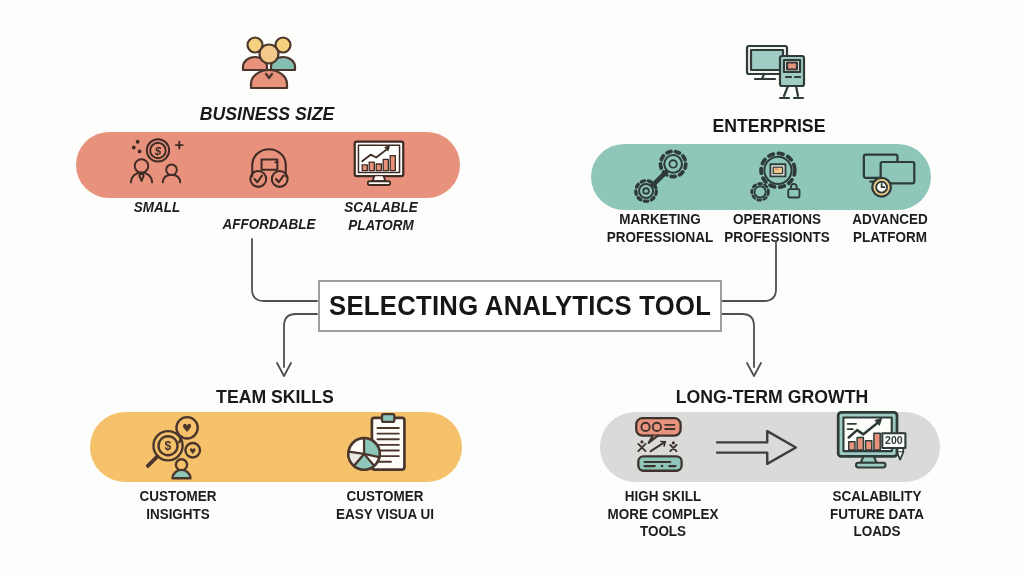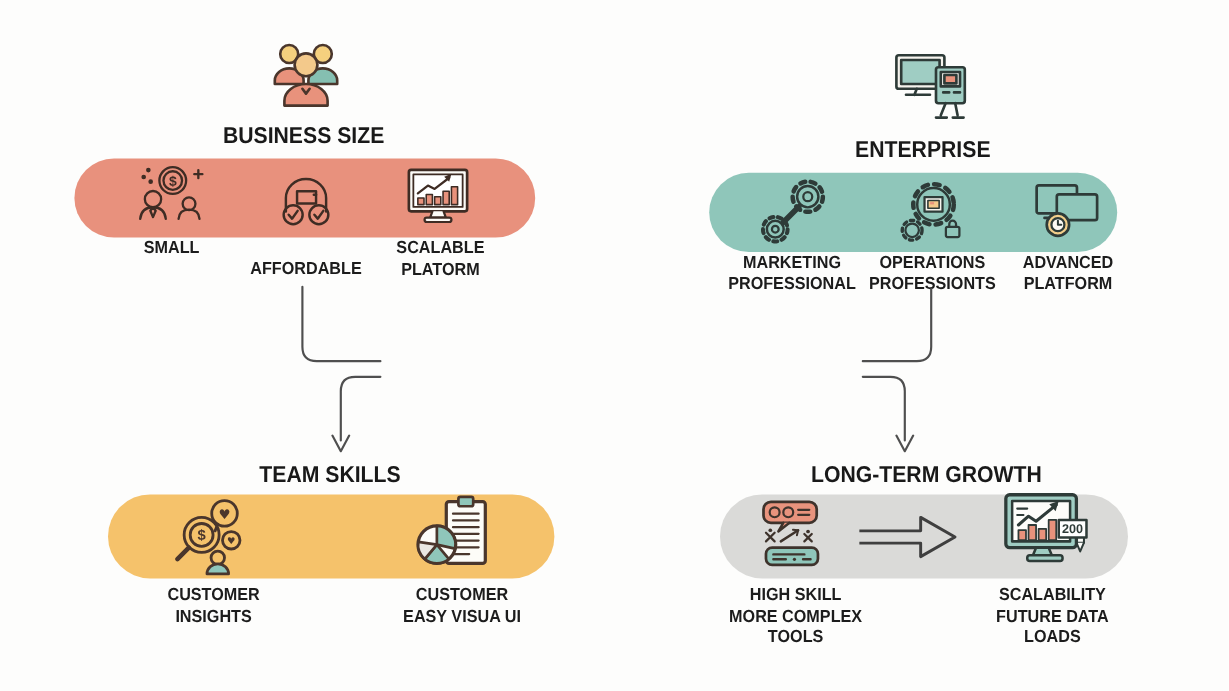--- a/index.html
+++ b/index.html
@@ -39,21 +39,21 @@
     <g fill="none" stroke="#4f4f4f" stroke-width="1.8" stroke-linecap="round" stroke-linejoin="round">
       <path d="M252,239 L252,289 Q252,301 264,301 L317,301"></path>
       <path d="M776,241 L776,289 Q776,301 764,301 L719,301"></path>
       <path d="M317,314 L296,314 Q284,314 284,326 L284,367"></path>
       <path d="M719,314 L742,314 Q754,314 754,326 L754,367"></path>
       <path d="M277,363 L284,376 L291,363"></path>
       <path d="M747,363 L754,376 L761,363"></path>
     </g>
   </svg>
 
-  <div class="quadrant" style="left:0;top:0;">
+  <div class="quadrant" style="left:14px;top:0;font-style:italic;">
 
     <svg class="abs" style="left:222px;top:30px;" width="66" height="62" viewBox="0 0 66 62">
       <g stroke="#4a362c" stroke-width="2.2" stroke-linejoin="round" stroke-linecap="round">
         <circle cx="19" cy="15" r="7.5" fill="#F5D07E"></circle>
         <circle cx="47" cy="15" r="7.5" fill="#F5D07E"></circle>
         <path d="M7,40 v-3 a12,10 0 0 1 24,0 v3 z" fill="#E8927C"></path>
         <path d="M35,40 v-3 a12,10 0 0 1 24,0 v3 z" fill="#85BFB1"></path>
         <circle cx="33" cy="24" r="9.5" fill="#F3C98B"></circle>
         <path d="M15,58 v-4 a18,14 0 0 1 36,0 v4 z" fill="#E8927C"></path>
         <path d="M30,44 l3,4 3,-4" fill="none"></path>
@@ -174,20 +174,23 @@
     </svg>
 
     <div class="item-label" style="left:83px;top:199px;width:130px;">MARKETING
 PROFESSIONAL</div>
     <div class="item-label" style="left:200px;top:199px;width:130px;">OPERATIONS
 PROFESSIONTS</div>
     <div class="item-label" style="left:318px;top:199px;width:120px;">ADVANCED
 PLATFORM</div>
   </div>
 
+  <div id="title-box">
+    <div class="title-text">SELECTING ANALYTICS TOOL</div>
+  </div>
 
   <div class="quadrant" style="left:0;top:296px;">
 
     <div class="q-heading" style="left:170px;top:90px;width:210px;">TEAM SKILLS</div>
 
     <div class="pill" style="left: 90px; top: 116px; width: 372px; height: 70px; background-color: rgb(245, 194, 107);"></div>
 
     <svg class="abs" style="left:140px;top:112px;" width="74" height="80" viewBox="0 0 66 62">
       <g stroke="#4a362c" stroke-width="2.1" fill="none" stroke-linecap="round" stroke-linejoin="round">
         <circle cx="42" cy="13" r="9.5"></circle>

